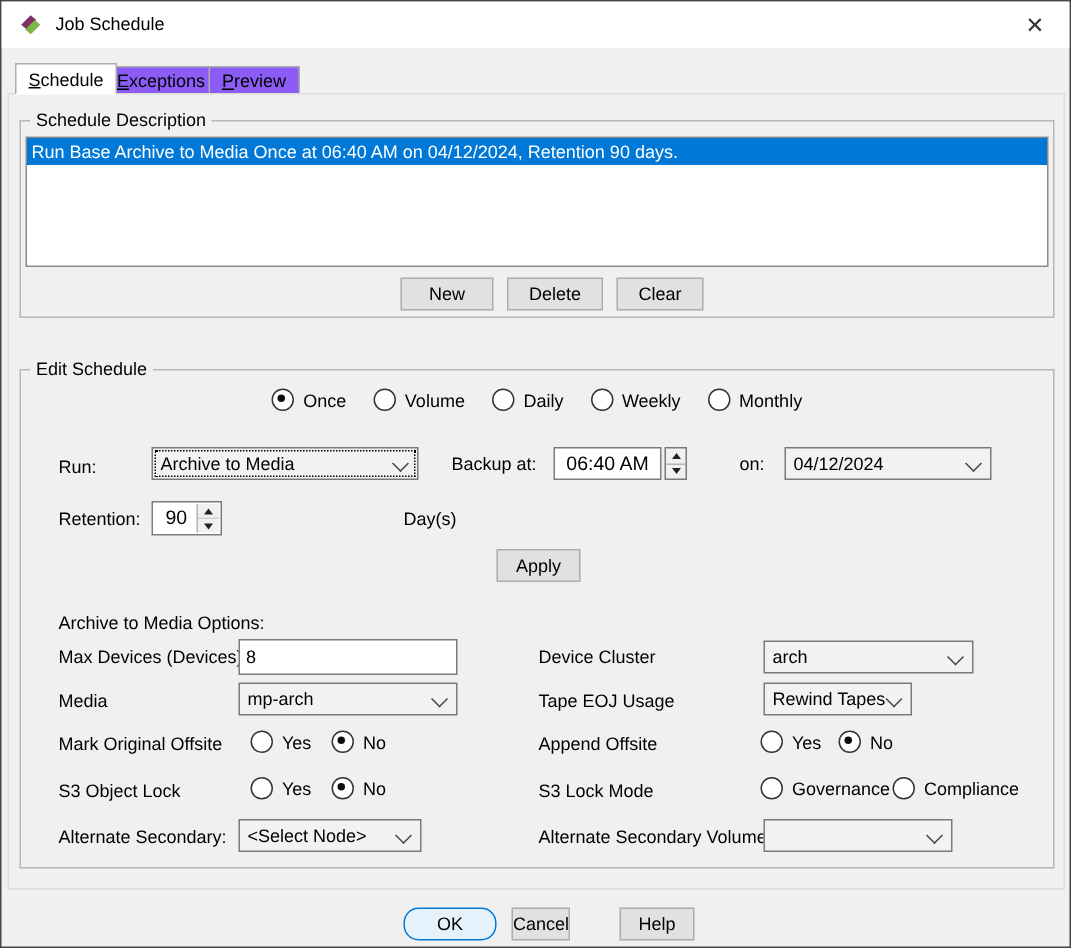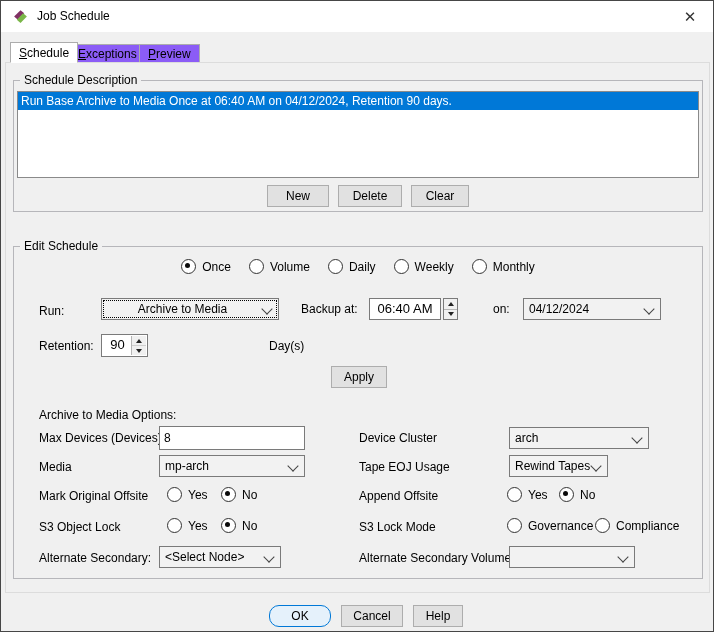--- a/index.html
+++ b/index.html
@@ -26,21 +26,21 @@
   .listbox{position:absolute;background:#fff;border:1px solid #8a8a8a;box-sizing:border-box;overflow:hidden;}
   .list-item{height:18px;line-height:18px;padding-left:3px;font-size:12px;white-space:nowrap;}
   .list-item.selected{background:#0078d7;color:#ffffff;}
 
   
   .btn{position:absolute;box-sizing:border-box;height:22px;background:#e1e1e1;border:1px solid #adadad;font-family:"Liberation Sans",sans-serif;font-size:12px;color:#000;text-align:center;line-height:20px;cursor:pointer;padding:0;}
   .btn.primary{background:#e5f1fb;border:1px solid #0078d7;}
 
   
   .combo{position:absolute;box-sizing:border-box;height:22px;background:#f2f2f2;border:1px solid #7a7a7a;line-height:20px;padding:0 20px 0 5px;font-size:12px;white-space:nowrap;overflow:hidden;cursor:default;}
-  .combo.focused{outline:1px dotted #000;outline-offset:-3px;text-align:center;}
+  .combo.focused{outline:1px dotted #000;outline-offset:-3px;}
   .combo .chev{position:absolute;right:7px;top:6px;width:7px;height:7px;border-right:1.4px solid #444;border-bottom:1.4px solid #444;transform:rotate(45deg);}
 
   
   .txt{position:absolute;box-sizing:border-box;background:#fff;border:1px solid #7a7a7a;font-family:"Liberation Sans",sans-serif;font-size:12px;padding:0 4px;}
 
   
   .spinbox{position:absolute;box-sizing:border-box;background:#fff;border:1px solid #7a7a7a;text-align:center;font-size:13px;line-height:20px;}
   .spinctl{position:absolute;box-sizing:border-box;width:15px;border:1px solid #7a7a7a;background:#f0f0f0;display:flex;flex-direction:column;}
   .spinctl .sb{flex:1;display:flex;align-items:center;justify-content:center;cursor:pointer;}
   .spinctl .sb:first-child{border-bottom:1px solid #b5b5b5;}
@@ -226,16 +226,16 @@
     <span>&lt;Select Node&gt;</span>
     <span class="chev"></span>
   </div>
   <span class="lbl" style="left:358px;top:550px;">Alternate Secondary Volume:</span>
   <div class="combo" style="left:508px;top:545px;width:126px;">
     <span></span>
     <span class="chev"></span>
   </div>
 
   <button class="btn primary" style="left:268px;top:604px;width:62px;border-radius:10px;"><span>OK</span></button>
-  <button class="btn" style="left:340px;top:604px;width:62px;"><span>Cancel</span></button>
+  <button class="btn" style="left:340px;top:604px;width:39px;"><span>Cancel</span></button>
   <button class="btn" style="left:412px;top:604px;width:50px;"><span>Help</span></button>
 
 </div>
 
 </body></html>

